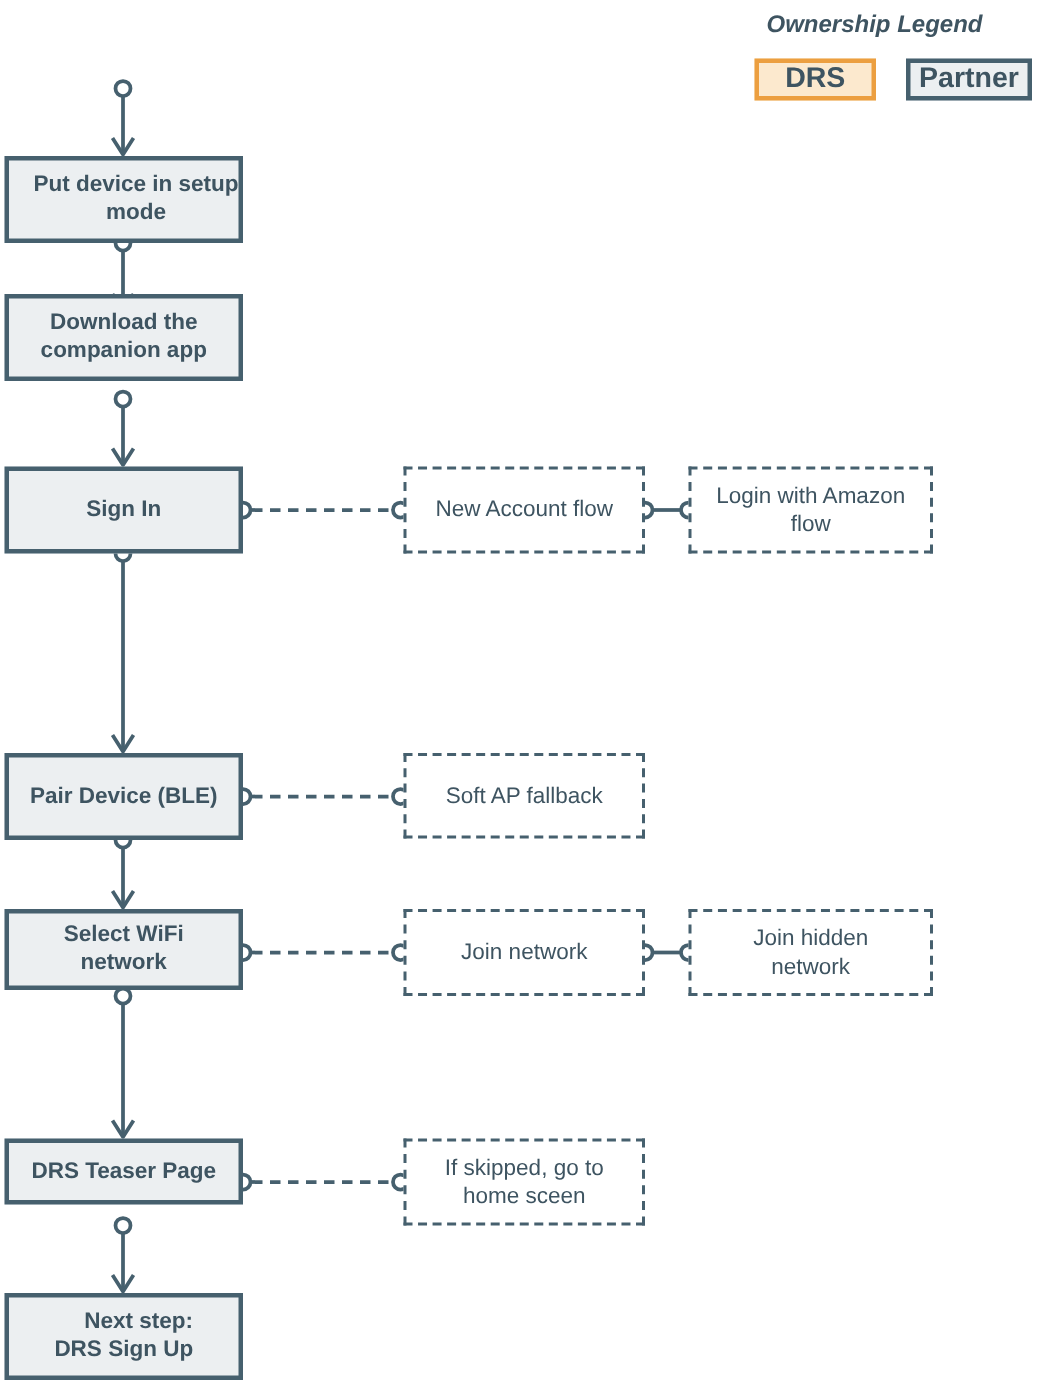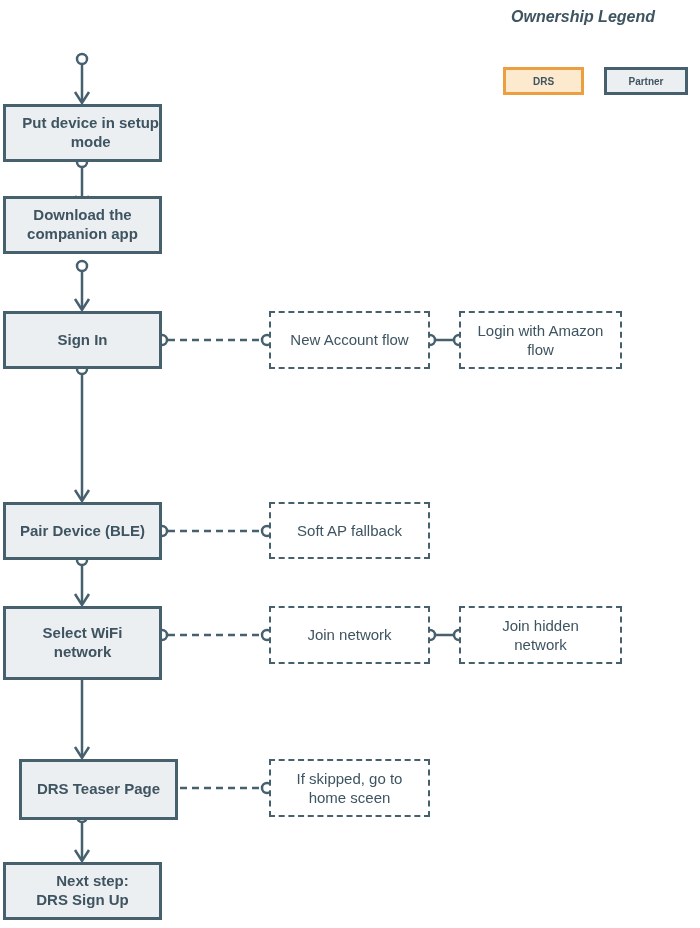--- a/index.html
+++ b/index.html
@@ -69,24 +69,23 @@
     font-weight: bold;
     color: var(--text);
   }
   .legend-box {
     position: absolute;
     top: 39px;
     height: 28px;
     display: flex;
     align-items: center;
     justify-content: center;
-    font-size: 10px;
+    font-size: 19px;
     font-weight: bold;
     color: var(--text);
-    margin-top: 28px;
   }
   #legend-drs {
     left: 503px;
     width: 81px;
     background: var(--drs_fill);
     border: 3px solid var(--drs_border);
   }
   #legend-partner {
     left: 604px;
     width: 84px;
@@ -189,25 +188,25 @@
   <div class="mnode" style="top:196px;height:58px;">
       <span class="lbl">Download the
 companion app</span>
     </div>
   <div class="mnode" style="top:311px;height:58px;">
       <span class="lbl">Sign In</span>
     </div>
   <div class="mnode" style="top:502px;height:58px;">
       <span class="lbl">Pair Device (BLE)</span>
     </div>
-  <div class="mnode" style="top:606px;height:74px;">
+  <div class="mnode" style="top:606px;height:54px;">
       <span class="lbl">Select WiFi
 network</span>
     </div>
-  <div class="mnode" style="top:759px;height:61px;margin-left:16px;">
+  <div class="mnode" style="top:759px;height:44px;">
       <span class="lbl">DRS Teaser Page</span>
     </div>
   <div class="mnode" style="top:862px;height:58px;text-align:right;">
       <span class="lbl">Next step:
 DRS Sign Up</span>
     </div>
 
   <div class="dnode col2" style="top:311px;height:58px;">
       <span class="lbl">New Account flow</span>
     </div>

